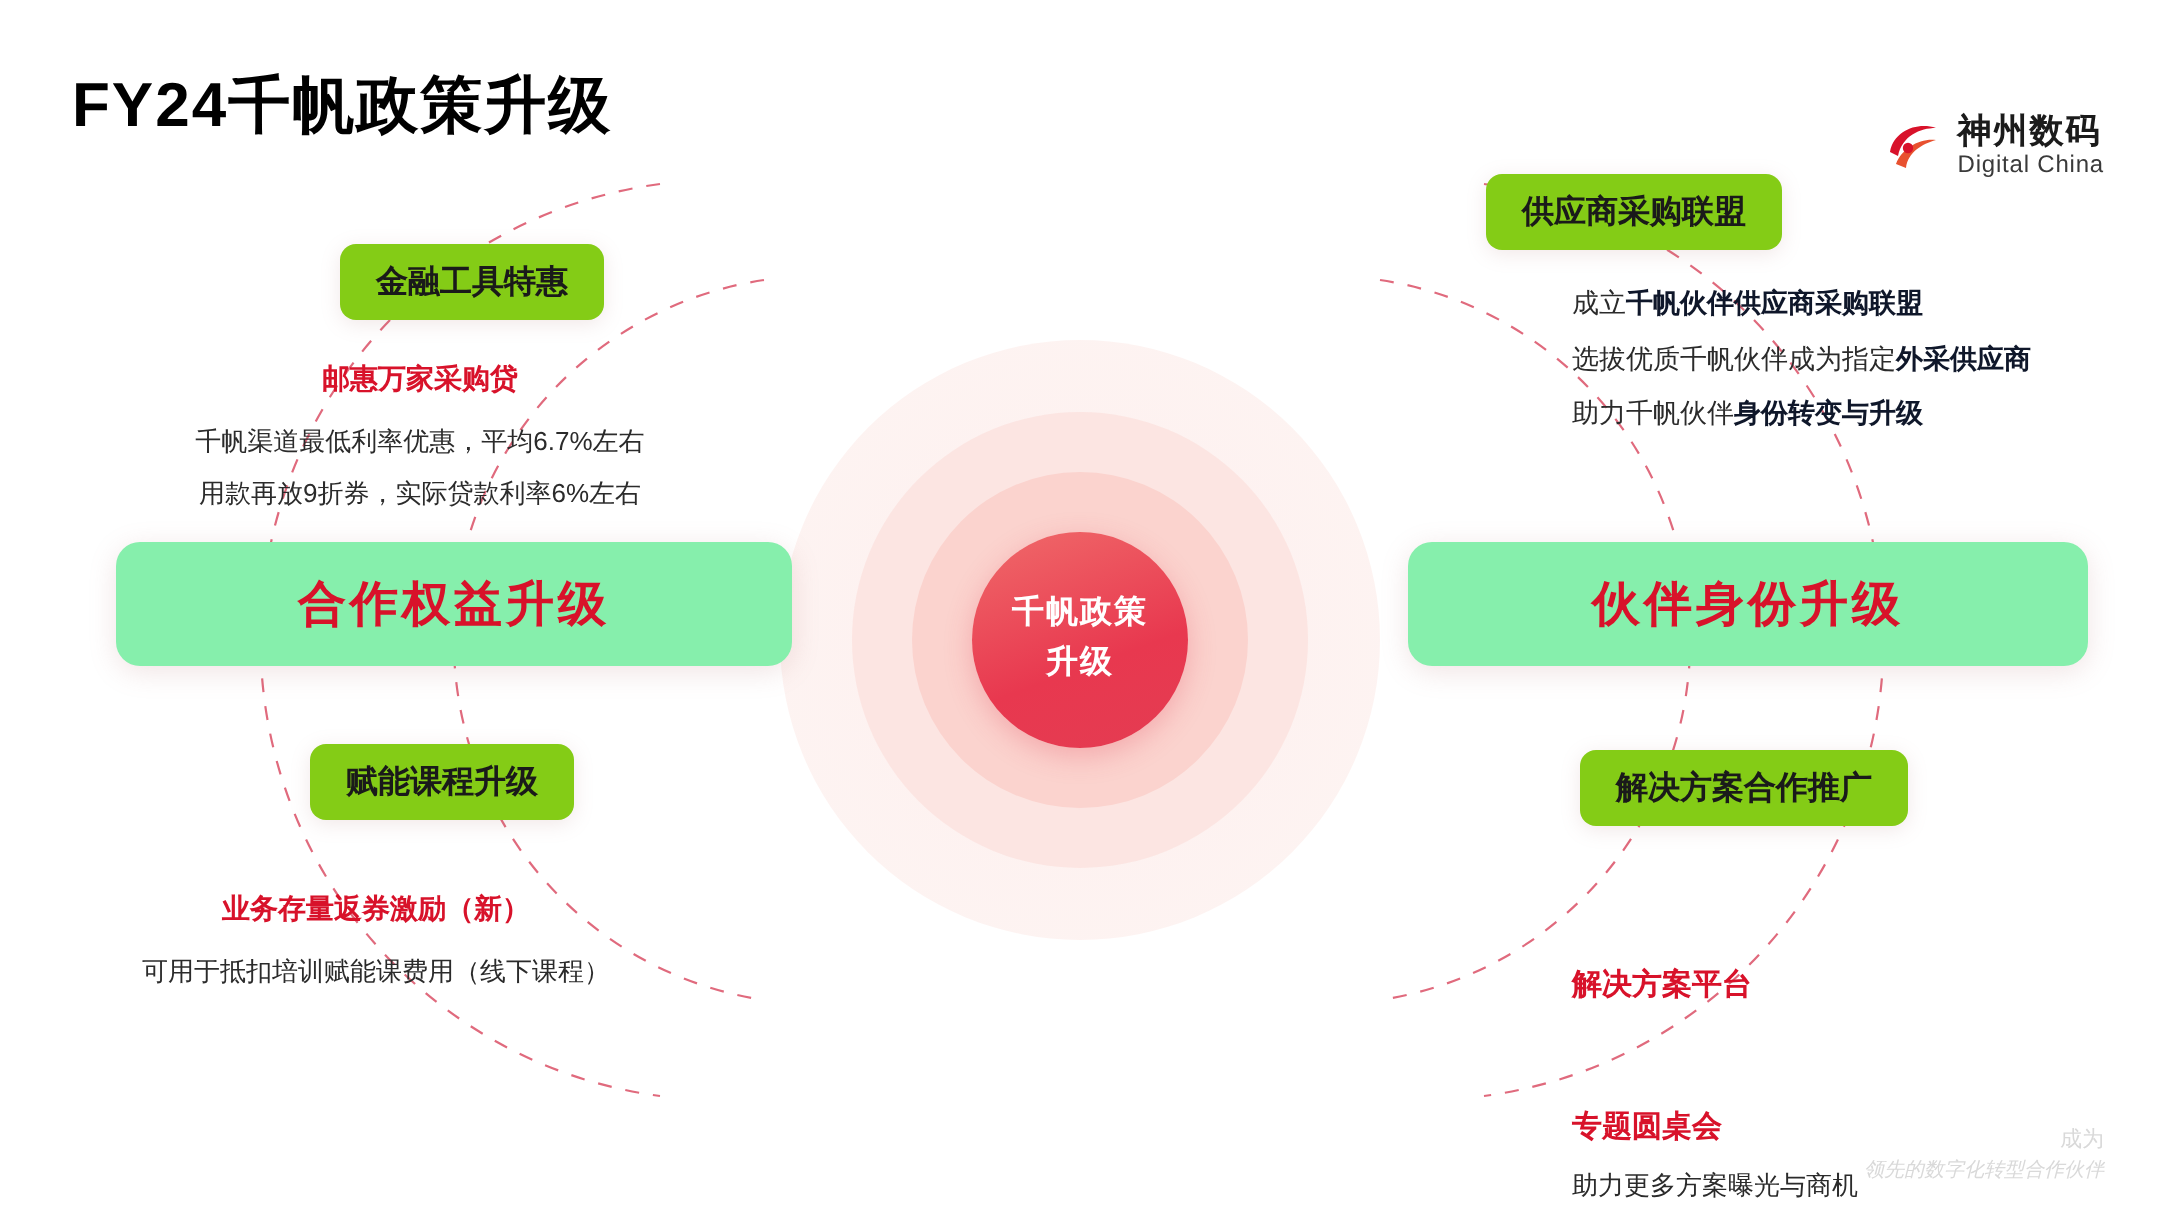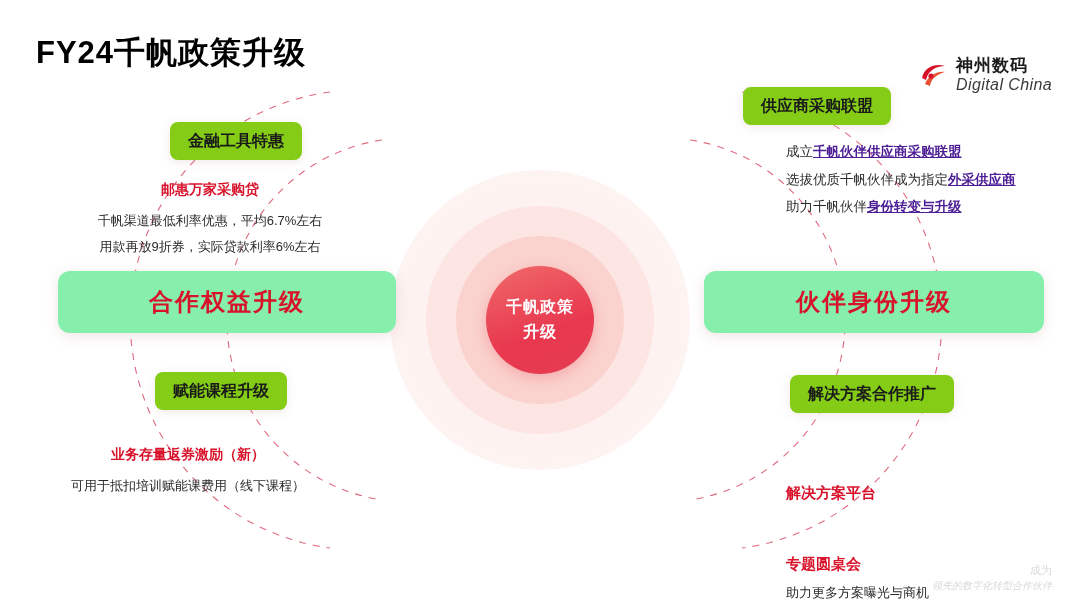--- a/index.html
+++ b/index.html
@@ -51,24 +51,23 @@
   .logo-text {
     line-height: 1.15;
   }
   .logo-cn {
     font-size: 17px;
     font-weight: bold;
     color: #1b1b1b;
     letter-spacing: 1px;
   }
   .logo-en {
-    font-size: 16px;
+    font-size: 12px;
     color: #3a3a3a;
     letter-spacing: 0.4px;
-    font-style: italic;
   }
 
   
   .rings {
     position: absolute;
     left: 389px;
     top: 150px;
     width: 302px;
     height: 340px;
   }
@@ -176,21 +175,21 @@
 
   
   .tblock {
     position: absolute;
     font-size: 13px;
     color: #2b2b2b;
     line-height: 2.05;
     white-space: nowrap;
   }
   .tblock .row { display: block; }
-  .hl { color: #4c1d95; font-weight: bold; text-decoration: underline; }
+  .hl { color: #0f172a; font-weight: bold; }
 
   .tb-tl { left: 40px; top: 175px; text-align: center; width: 340px; }
   .tb-tl .row { text-align: center; }
   .tb-bl { left: 18px; top: 440px; text-align: center; width: 340px; }
   .tb-bl .row { text-align: center; }
   .tb-tr { left: 786px; top: 138px; }
   .tb-br { left: 786px; top: 438px; }
 
   .tb-tl .lead, .tb-bl .lead {
     font-size: 14px;

